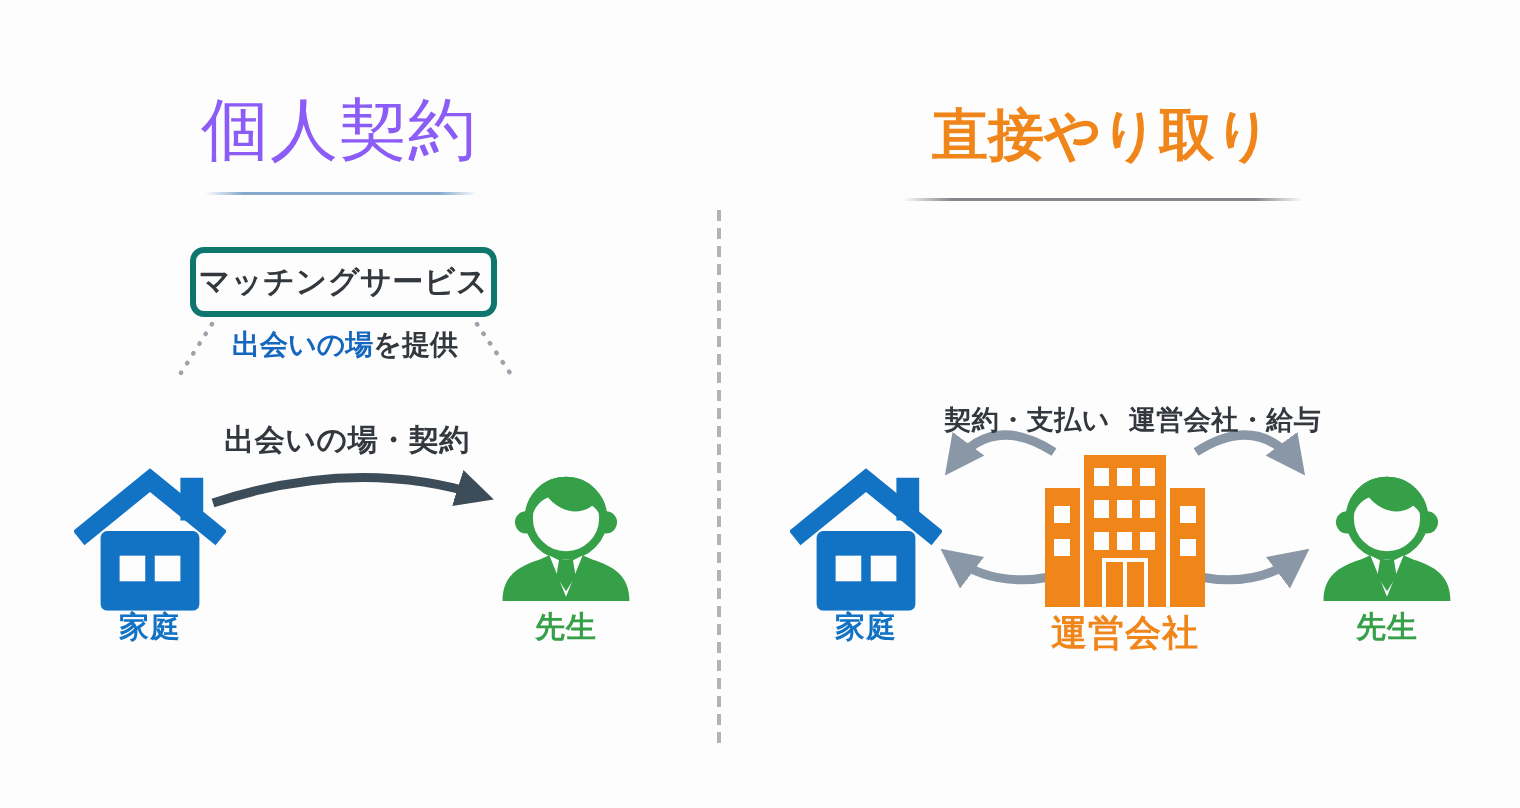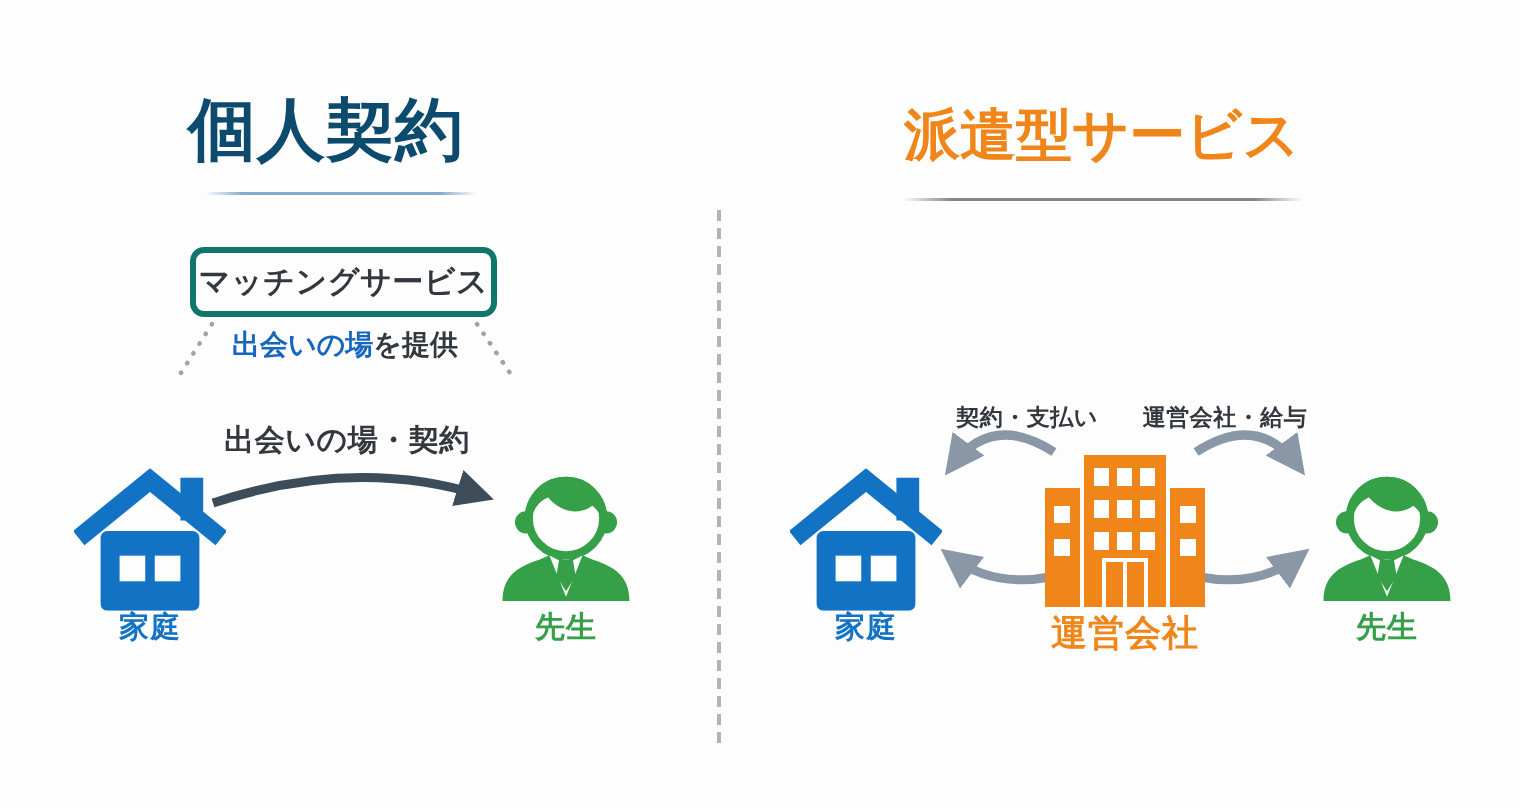--- a/index.html
+++ b/index.html
@@ -10,22 +10,22 @@
     width: 1520px;
     height: 808px;
     background: #FDFDFD;
     overflow: hidden;
   }
   .abs { position: absolute; }
   .ctr { text-align: center; }
 
   
   .title-left {
-    left: 166px; top: 90px; width: 320px;
-    font-size: 68px; font-weight: bold; color: #0c4a6e;
+    left: 179px; top: 90px; width: 320px;
+    font-size: 68px; font-weight: normal; color: #8b5cf6;
     letter-spacing: 1px; line-height: 1.15;
   }
   .title-right {
     left: 900px; top: 101px; width: 404px;
     font-size: 56px; font-weight: bold; color: #F0861A;
     letter-spacing: 0px; line-height: 1.2;
   }
   .underline-left {
     left: 205px; top: 192px; width: 272px; height: 3px;
     background: linear-gradient(to right, rgba(132,169,204,0), #84A9CC 14%, #84A9CC 86%, rgba(132,169,204,0));
@@ -51,21 +51,21 @@
     font-size: 28px; font-weight: bold; color: #33383E;
   }
   .meeting-note .hl { color: #1566BE; font-family: Liberation Mono, monospace; }
 
   .direct-label {
     left: 172px; top: 420px; width: 350px;
     font-size: 30px; font-weight: bold; color: #33383E;
     letter-spacing: 0.5px;
   }
   .pair-label {
-    font-size: 23px; font-weight: bold; color: #33383E;
+    font-size: 27px; font-weight: bold; color: #33383E;
     letter-spacing: 0.5px;
   }
   .pair-label.contract { left: 917px; top: 402px; width: 220px; }
   .pair-label.outsource { left: 1100px; top: 402px; width: 250px; }
 
   
   .icon-svg { position: absolute; display: block; }
 
   
   .entity-label { font-weight: bold; font-size: 30px; letter-spacing: 1px; }
@@ -162,21 +162,21 @@
   <svg class="icon-svg" style="left:74px; top:468px;" width="152" height="143" viewBox="0 0 160 150">
       <use href="#sym-house"></use>
     </svg>
   <div class="abs ctr entity-label lbl-blue" style="left:74px; top:607px; width:152px;">家庭</div>
 
   <svg class="icon-svg" style="left:497px; top:462px;" width="138" height="140" viewBox="0 0 100 100">
       <use href="#sym-person"></use>
     </svg>
   <div class="abs ctr entity-label lbl-green" style="left:497px; top:607px; width:138px;">先生</div>
 
-  <div class="abs ctr title-right">派遣型サービス</div>
+  <div class="abs ctr title-right">直接やり取り</div>
   <div class="abs underline-right"></div>
 
   <div class="abs ctr pair-label contract">契約・支払い</div>
   <div class="abs ctr pair-label outsource">運営会社・給与</div>
 
   <svg class="icon-svg" style="left:790px; top:468px;" width="152" height="143" viewBox="0 0 160 150">
       <use href="#sym-house"></use>
     </svg>
   <div class="abs ctr entity-label lbl-blue" style="left:790px; top:607px; width:152px;">家庭</div>
 

